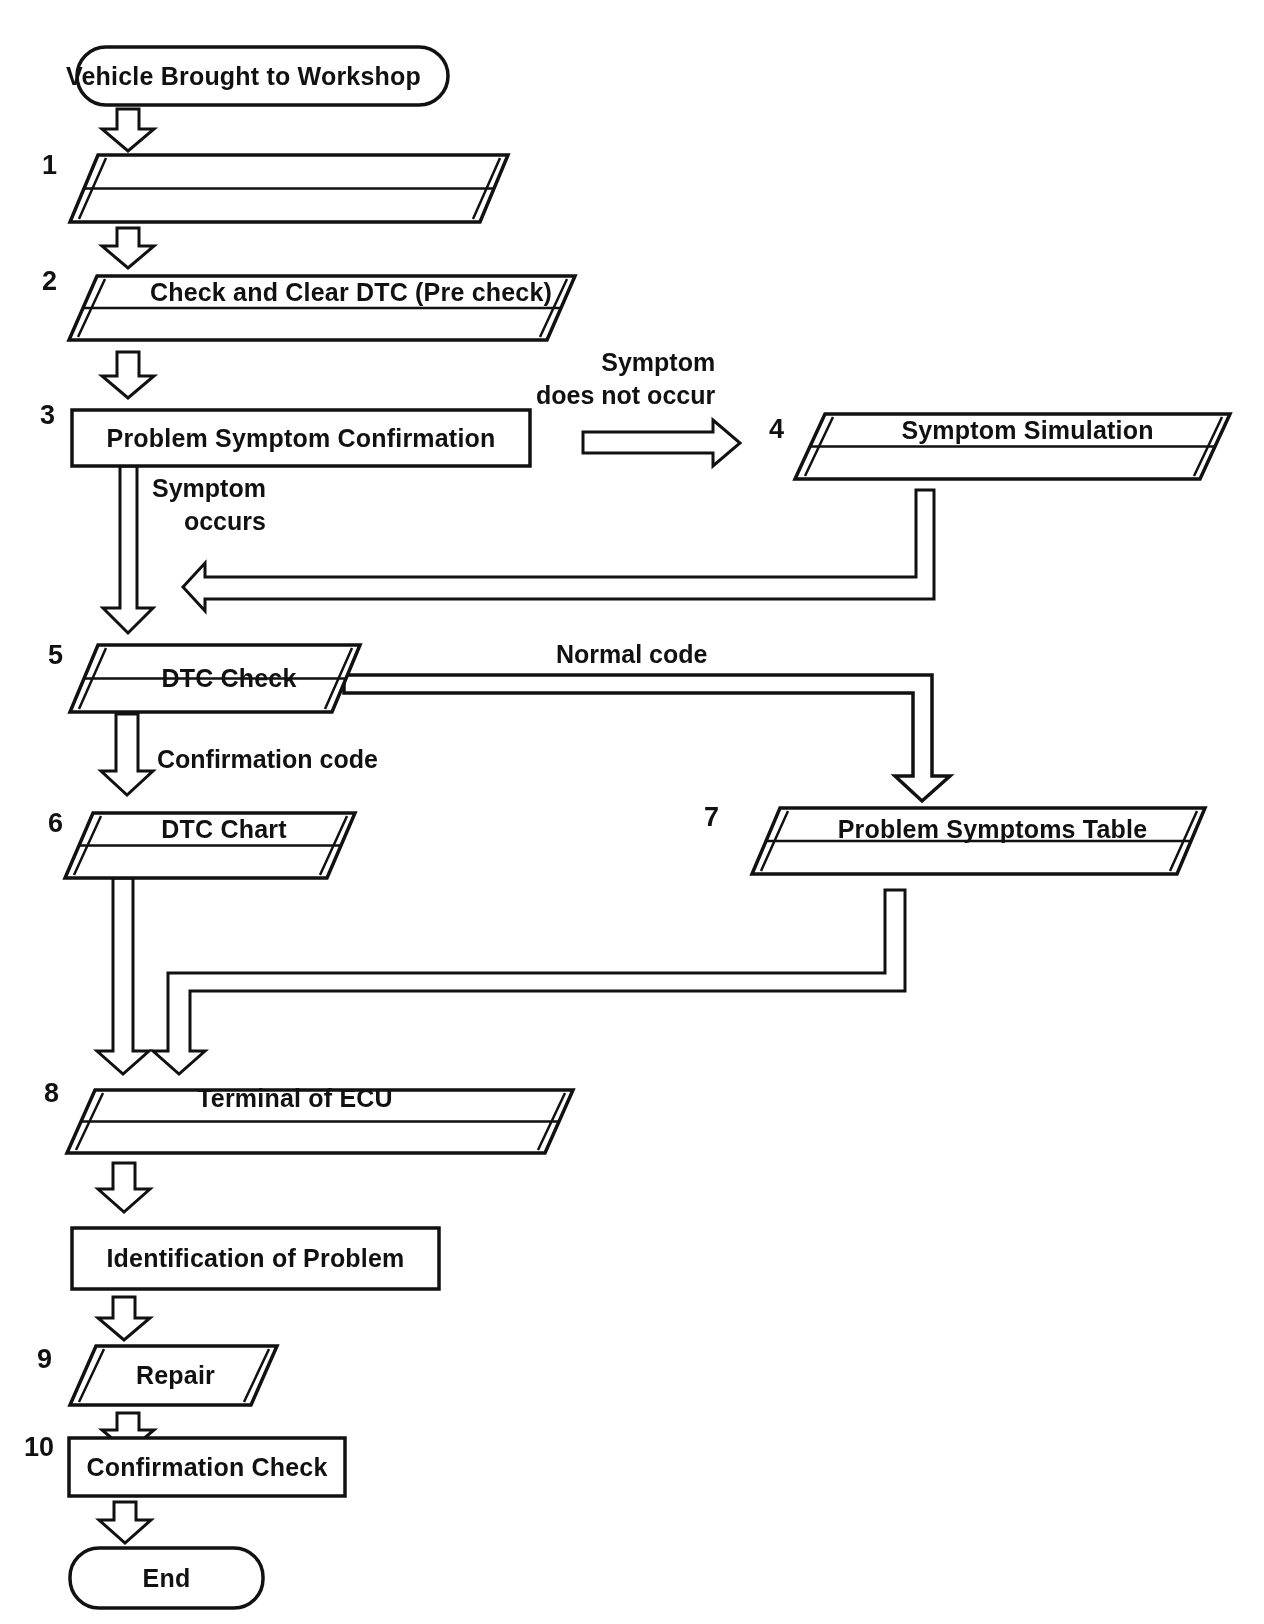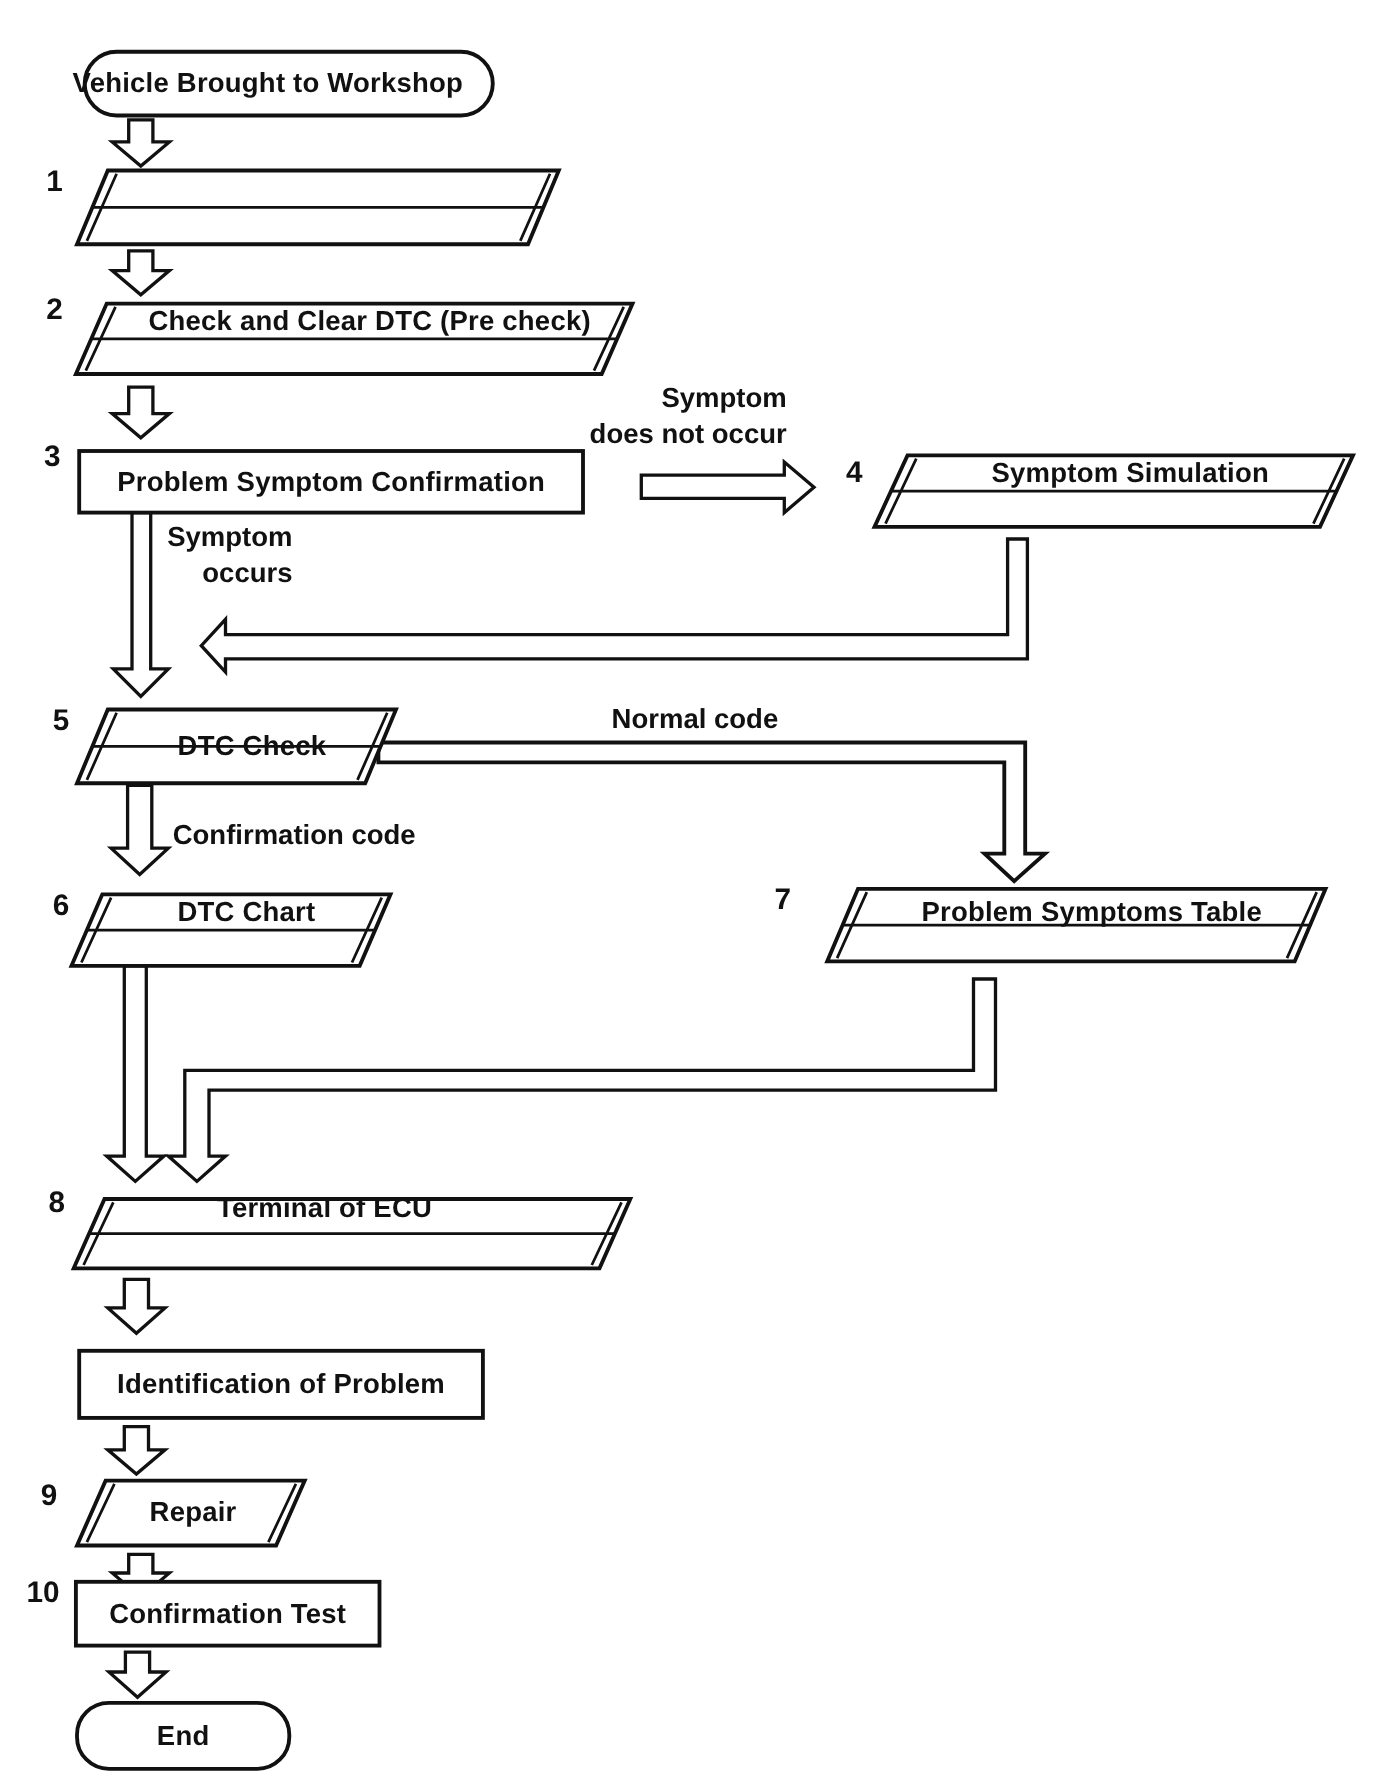--- a/index.html
+++ b/index.html
@@ -116,30 +116,30 @@
   <div class="num" style="left:40px;  top:400px;">3</div>
   <div class="num" style="left:769px; top:414px;">4</div>
   <div class="num" style="left:48px;  top:640px;">5</div>
   <div class="num" style="left:48px;  top:808px;">6</div>
   <div class="num" style="left:704px; top:802px;">7</div>
   <div class="num" style="left:44px;  top:1078px;">8</div>
   <div class="num" style="left:37px;  top:1344px;">9</div>
   <div class="num" style="left:24px;  top:1432px;">10</div>
 
   <div class="lbl" style="left:77px; top:47px; width:333px; height:58px;">Vehicle Brought to Workshop</div>
-  <div class="lbl" style="left:97px; top:276px; width:478px; height:32px;">Check and Clear DTC (Pre check)</div>
+  <div class="lbl" style="left:112px; top:276px; width:478px; height:32px;">Check and Clear DTC (Pre check)</div>
   <div class="lbl" style="left:72px; top:410px; width:458px; height:56px;">Problem Symptom Confirmation</div>
   <div class="lbl" style="left:825px; top:414px; width:405px; height:32px;">Symptom Simulation</div>
   <div class="lbl" style="left:98px; top:662px; width:262px; height:33px;">DTC Check</div>
   <div class="lbl" style="left:93px; top:813px; width:262px; height:32px;">DTC Chart</div>
   <div class="lbl" style="left:780px; top:808px; width:425px; height:43px;">Problem Symptoms Table</div>
   <div class="lbl" style="left:95px; top:1090px; width:400px; height:16px;">Terminal of ECU</div>
   <div class="lbl" style="left:72px; top:1228px; width:367px; height:61px;">Identification of Problem</div>
   <div class="lbl" style="left:85px; top:1346px; width:181px; height:59px;">Repair</div>
-  <div class="lbl" style="left:69px; top:1438px; width:276px; height:58px;">Confirmation Test</div>
+  <div class="lbl" style="left:69px; top:1438px; width:276px; height:58px;">Confirmation Check</div>
   <div class="lbl" style="left:70px; top:1548px; width:193px; height:60px;">End</div>
 
   <div class="edge-lbl" style="left:536px; top:346px;">Symptom
 does not occur</div>
   <div class="edge-lbl" style="left:152px; top:472px;">Symptom
 occurs</div>
   <div class="edge-lbl" style="left:556px; top:638px;">Normal code</div>
   <div class="edge-lbl" style="left:157px; top:743px;">Confirmation code</div>
 
 </div>

